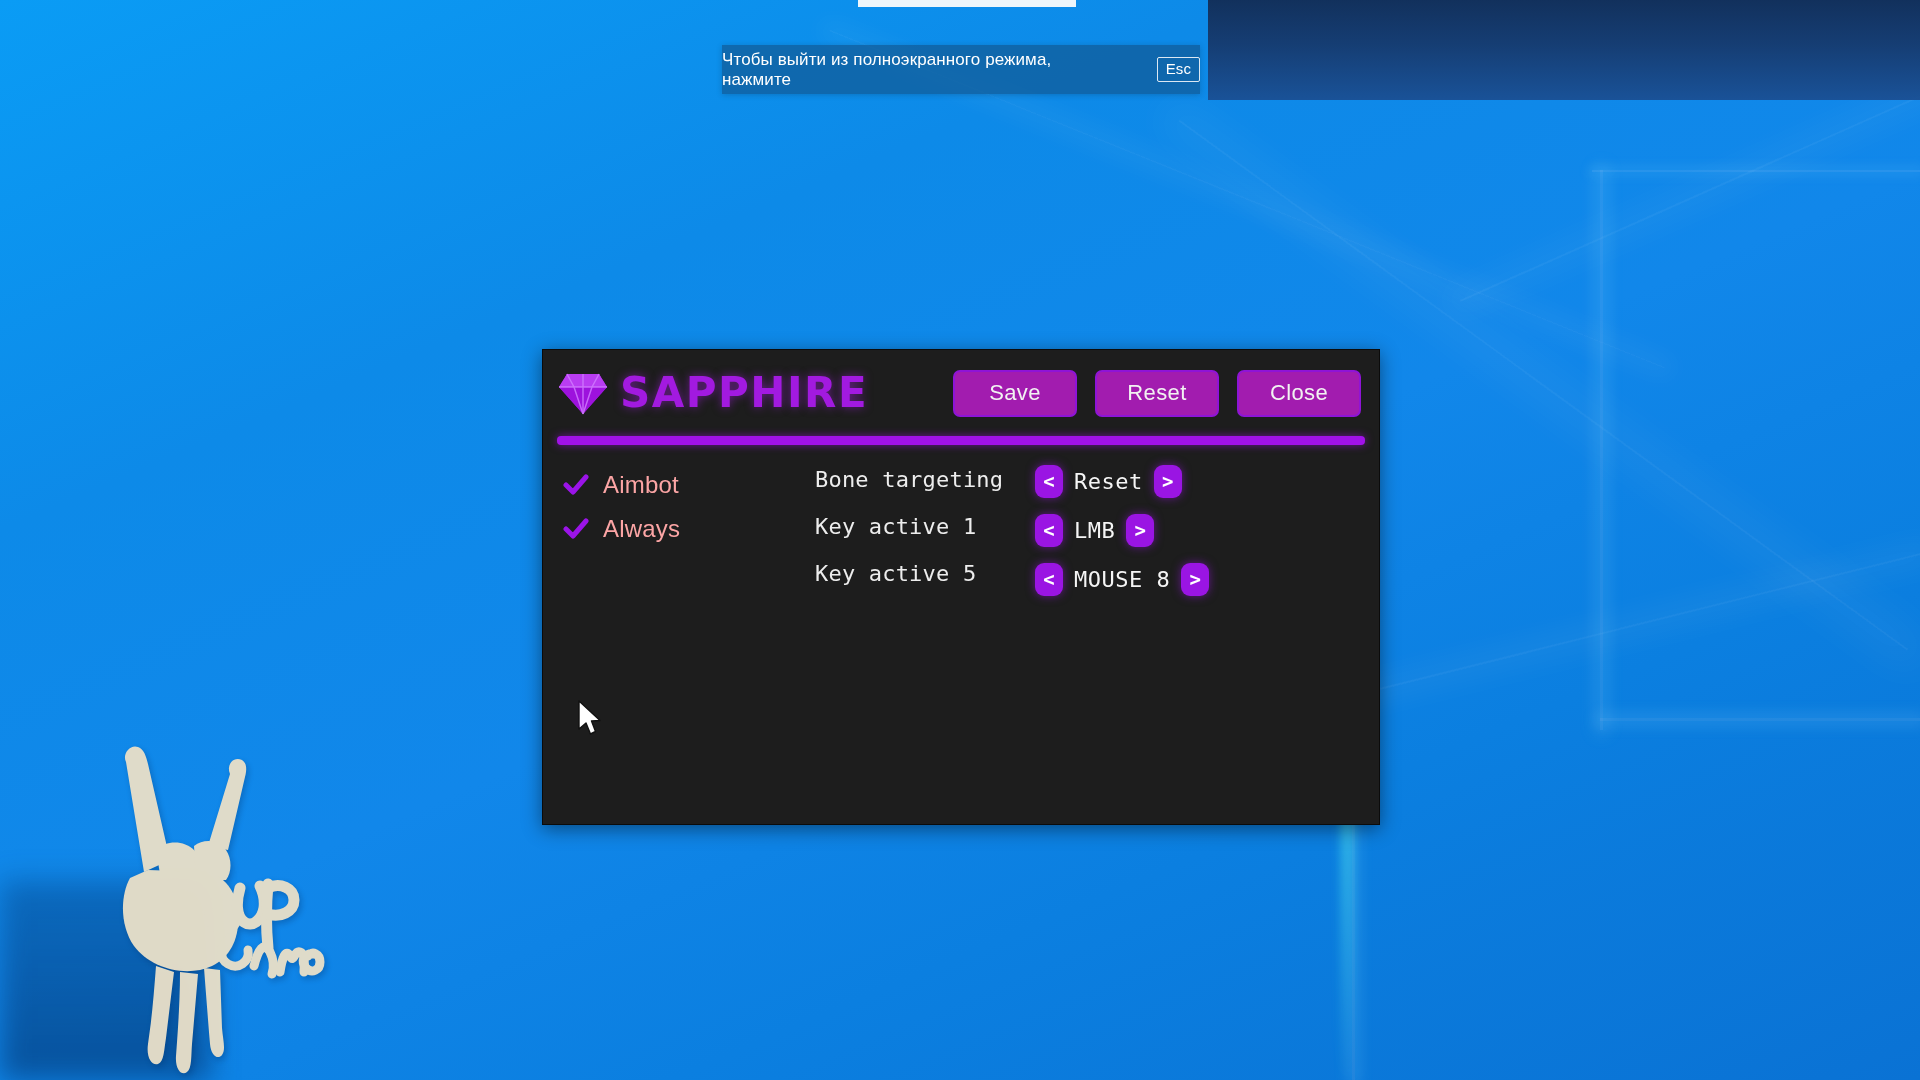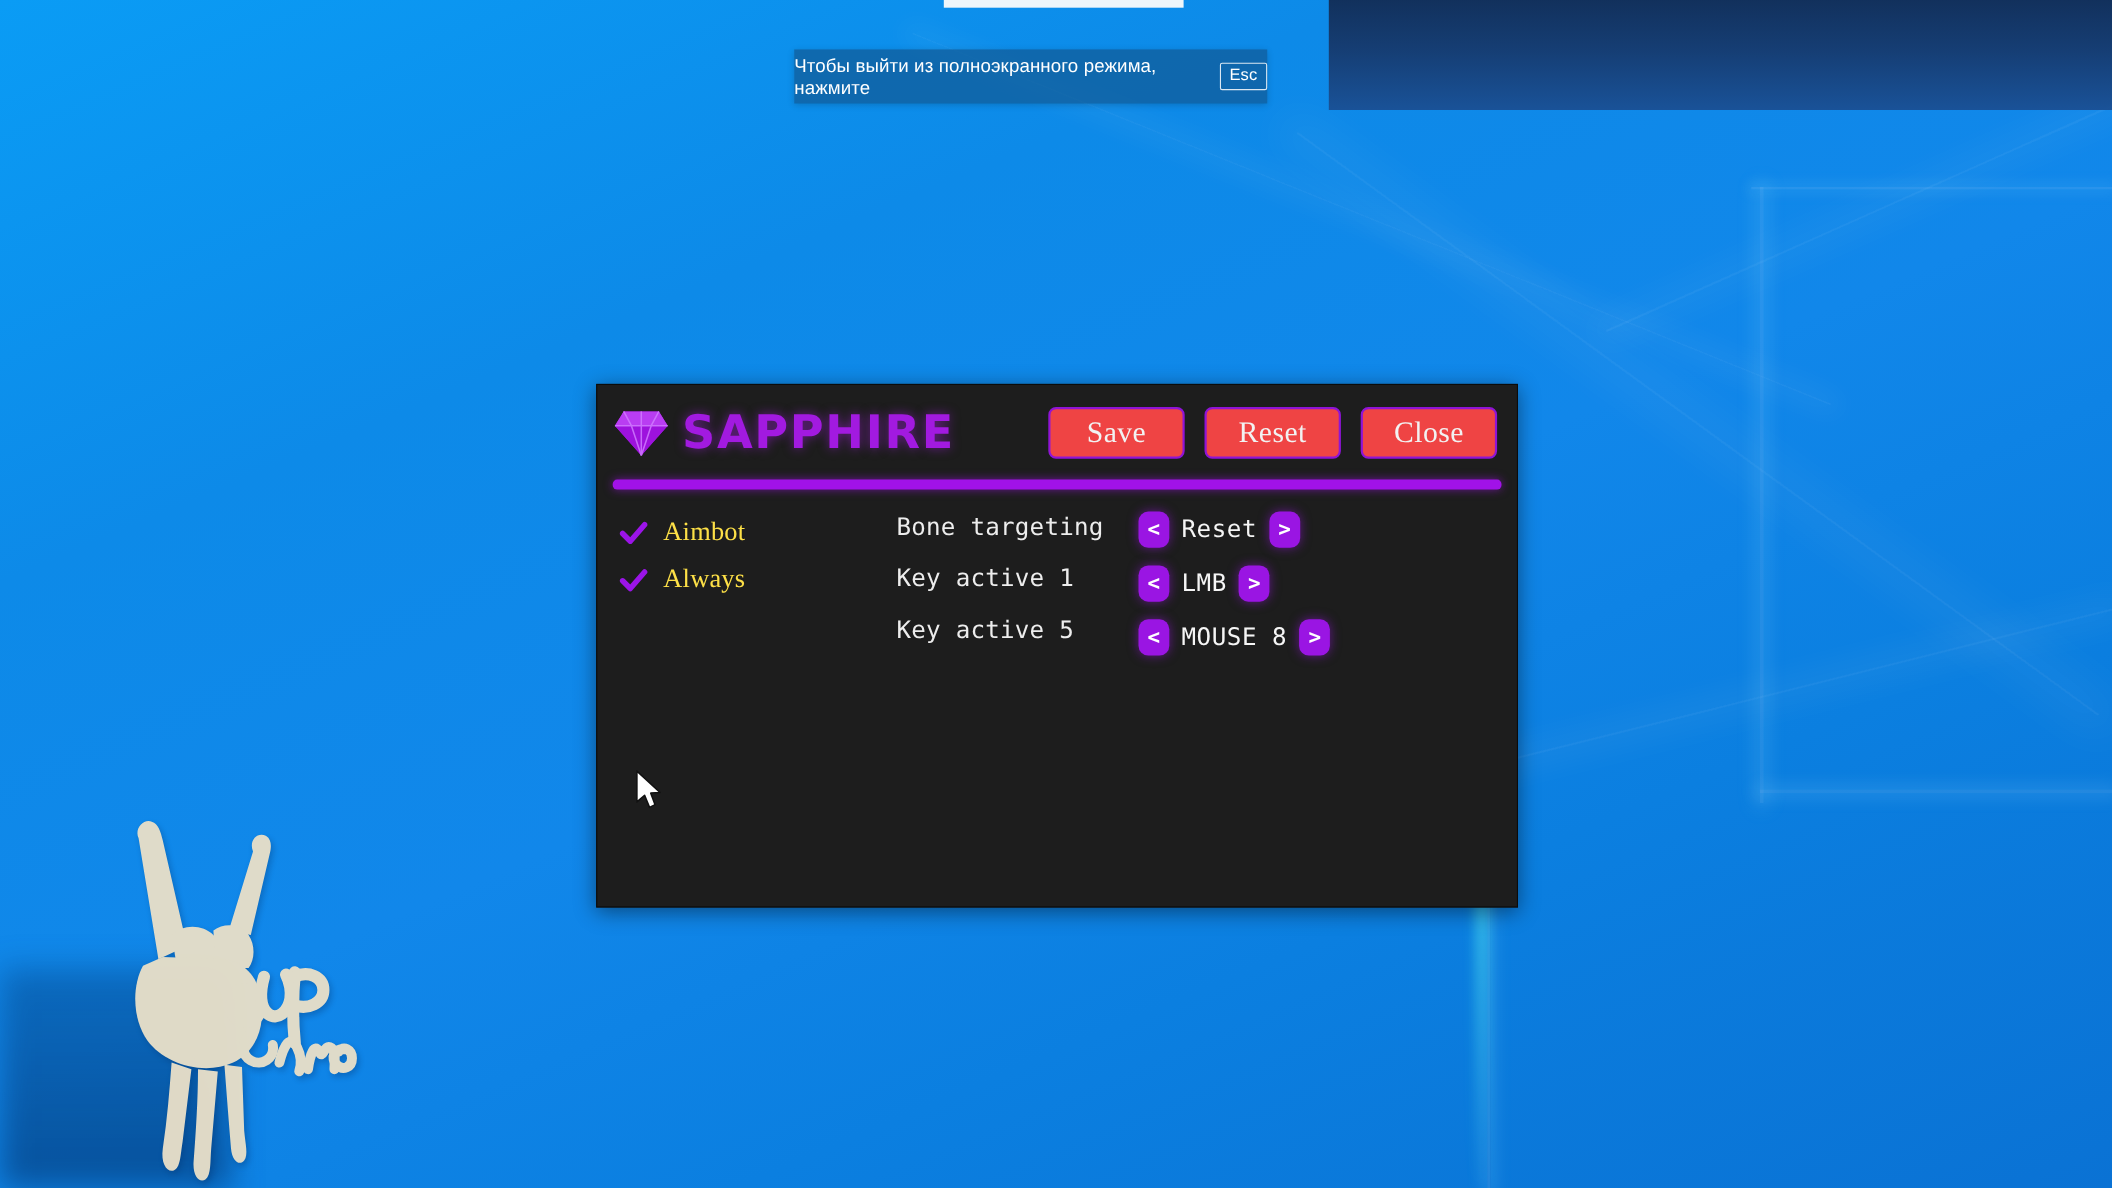--- a/index.html
+++ b/index.html
@@ -55,21 +55,21 @@
     background:linear-gradient(180deg, #122a52 0%, #16386b 45%, #1a4e92 100%);
     opacity:0.93; pointer-events:none;
   }
   #top-strip {
     position:absolute; left:858px; top:0; width:218px; height:7px;
     background:#eef6fb;
   }
 
   
   #fs-toast {
-    position:absolute; left:722px; top:45px; width:430px; height:49px;
+    position:absolute; left:722px; top:45px; width:478px; height:49px;
     background:rgba(17,90,150,0.72);
     display:flex; align-items:center; justify-content:center; gap:11px;
     font-family:"Liberation Sans", sans-serif;
     color:#ffffff; font-size:17px; letter-spacing:0.1px;
     box-shadow:0 1px 6px rgba(0,0,0,0.18);
   }
   #fs-toast .key-badge {
     border:1px solid rgba(255,255,255,0.85);
     padding:2px 8px 3px; font-size:15px; line-height:1.15;
     border-radius:2px; color:#ffffff;margin-left:40px;
@@ -100,22 +100,22 @@
   #gem-icon { width:52px; height:46px; display:block; flex:none; }
   #brand-title {
     font-family:"DejaVu Sans", sans-serif;
     font-weight:bold; font-size:42px; line-height:1;
     color:#a21ae0; letter-spacing:1.5px;
     text-shadow:0 0 10px rgba(168,30,230,0.55);
   }
   #header-actions { margin-left:auto; display:flex; gap:18px; }
   .hdr-btn {
     width:124px; height:47px; border:2px solid #8f14d6; border-radius:7px;
-    background:#ef4444; color:#f2f2f2;
-    font-family:Liberation Serif, serif; font-size:27px;
+    background:#a21caf; color:#f2f2f2;
+    font-family:Liberation Sans, sans-serif; font-size:22px;
     display:flex; align-items:center; justify-content:center;
     cursor:pointer; letter-spacing:0.4px;
   }
 
   
   #divider {
     margin:0 14px; height:9px; background:#a112e8; border-radius:4px;
     box-shadow:0 0 9px rgba(161,18,232,0.6);
   }
 
@@ -123,22 +123,22 @@
   #panel-body { position:relative; height:232px; padding:16px 0 0 0; }
 
   
   #checkbox-col {
     position:absolute; left:20px; top:26px; width:230px;
     display:flex; flex-direction:column; gap:16px;
   }
   .chk-row { display:flex; align-items:center; gap:14px; cursor:pointer; }
   .chk-mark { width:26px; height:26px; flex:none; display:block; }
   .chk-label {
-    font-family:Liberation Serif, serif;
-    font-size:24px; color:#fde047; letter-spacing:0.2px;
+    font-family:Liberation Sans, sans-serif;
+    font-size:24px; color:#fca5a5; letter-spacing:0.2px;
   }
 
   
   #label-col {
     position:absolute; left:272px; top:22px; width:260px;
     display:flex; flex-direction:column; gap:22px;
   }
   .setting-label {
     font-family:"DejaVu Sans Mono", monospace;
     font-size:22px; color:#ededed; letter-spacing:0.2px; white-space:nowrap;

